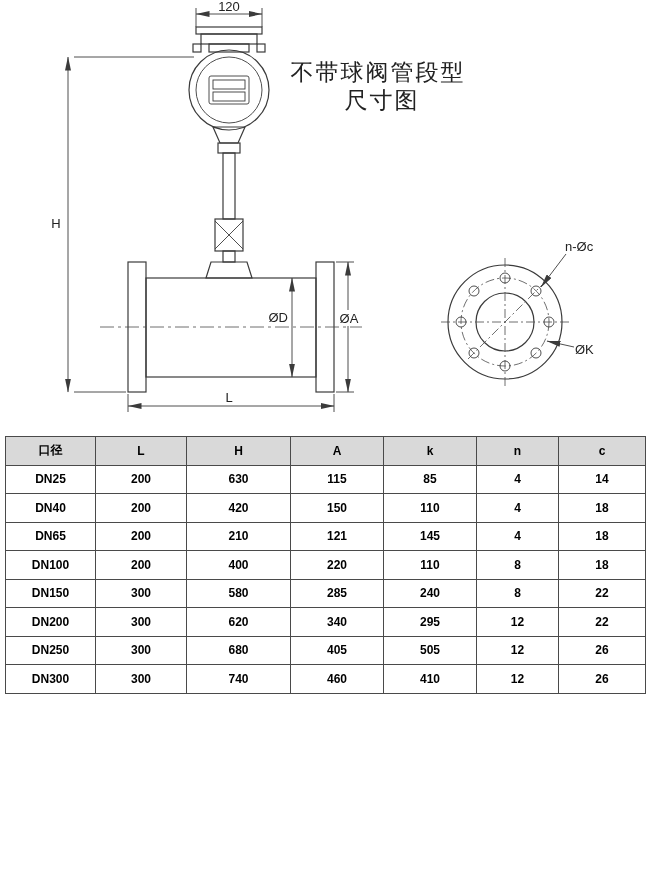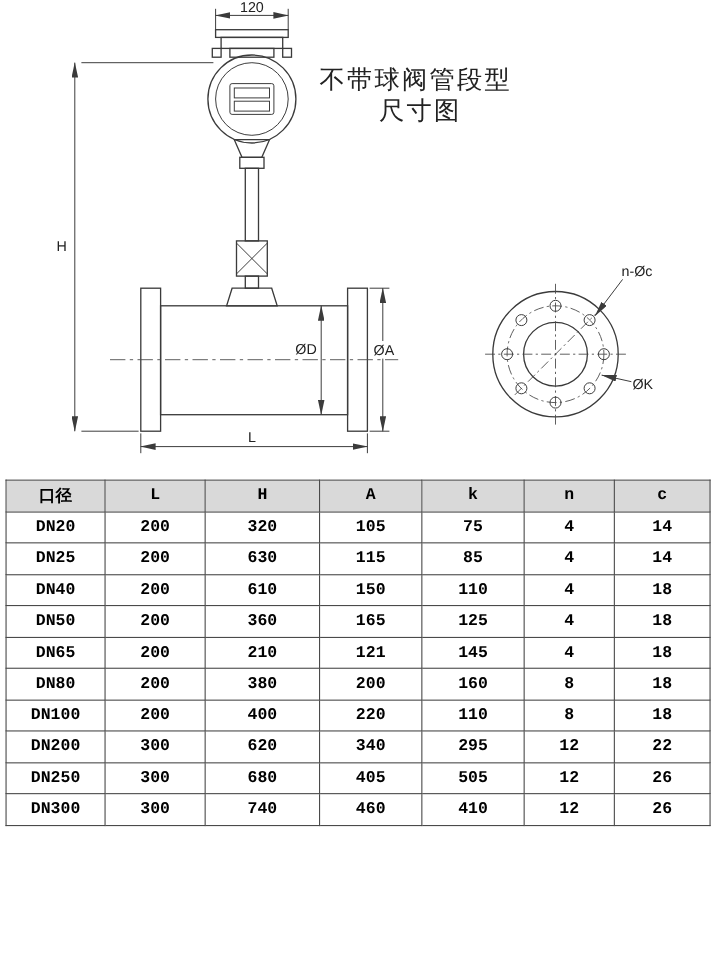--- a/index.html
+++ b/index.html
@@ -8,21 +8,21 @@
   .drawing-wrap{width:650px;height:436px;position:relative;}
   svg text{font-family:"Liberation Sans",sans-serif;fill:#222;}
   .dwg{stroke:#3b3b3b;stroke-width:1.2;fill:none;}
   .dwg-thin{stroke:#3b3b3b;stroke-width:0.9;fill:none;}
   .dim{stroke:#3b3b3b;stroke-width:0.9;fill:none;}
   .cl{stroke:#4a4a4a;stroke-width:0.8;fill:none;stroke-dasharray:14 4 3 4;}
   .cl2{stroke:#4a4a4a;stroke-width:0.8;fill:none;stroke-dasharray:9 3 2 3;}
   .dimtext{font-size:13px;fill:#222;}
   .titletext{font-size:23px;fill:#222;letter-spacing:2px;}
   table.dims{width:640px;margin:0 5px;border-collapse:collapse;table-layout:fixed;
-    font-family:Liberation Mono, monospace;font-weight:bold;font-size:15px;color:#000;}
+    font-family:Liberation Sans, sans-serif;font-weight:bold;font-size:12px;color:#000;}
   table.dims th,table.dims td{border:1px solid #4a4a4a;text-align:center;vertical-align:middle;
     height:27.5px;padding:0;overflow:hidden;white-space:nowrap;}
   table.dims thead th{background:#d9d9d9;}
   table.dims tbody td{background:#ffffff;}
 </style>
 </head>
 <body>
 
 <div class="page">
 
@@ -143,83 +143,65 @@
           <th>L</th>
           <th>H</th>
           <th>A</th>
           <th>k</th>
           <th>n</th>
           <th>c</th>
         </tr>
     </thead>
     <tbody>
         <tr>
-          <td>DN20</td>
-          <td>200</td>
-          <td>320</td>
-          <td>105</td>
-          <td>75</td>
-          <td>4</td>
-          <td>14</td>
-        </tr>
-        <tr>
           <td>DN25</td>
           <td>200</td>
           <td>630</td>
           <td>115</td>
           <td>85</td>
           <td>4</td>
           <td>14</td>
         </tr>
         <tr>
           <td>DN40</td>
           <td>200</td>
-          <td>610</td>
+          <td>420</td>
           <td>150</td>
           <td>110</td>
-          <td>4</td>
-          <td>18</td>
-        </tr>
-        <tr>
-          <td>DN50</td>
-          <td>200</td>
-          <td>360</td>
-          <td>165</td>
-          <td>125</td>
           <td>4</td>
           <td>18</td>
         </tr>
         <tr>
           <td>DN65</td>
           <td>200</td>
           <td>210</td>
           <td>121</td>
           <td>145</td>
           <td>4</td>
           <td>18</td>
         </tr>
         <tr>
-          <td>DN80</td>
-          <td>200</td>
-          <td>380</td>
-          <td>200</td>
-          <td>160</td>
-          <td>8</td>
-          <td>18</td>
-        </tr>
-        <tr>
           <td>DN100</td>
           <td>200</td>
           <td>400</td>
           <td>220</td>
           <td>110</td>
           <td>8</td>
           <td>18</td>
         </tr>
         <tr>
+          <td>DN150</td>
+          <td>300</td>
+          <td>580</td>
+          <td>285</td>
+          <td>240</td>
+          <td>8</td>
+          <td>22</td>
+        </tr>
+        <tr>
           <td>DN200</td>
           <td>300</td>
           <td>620</td>
           <td>340</td>
           <td>295</td>
           <td>12</td>
           <td>22</td>
         </tr>
         <tr>
           <td>DN250</td>

